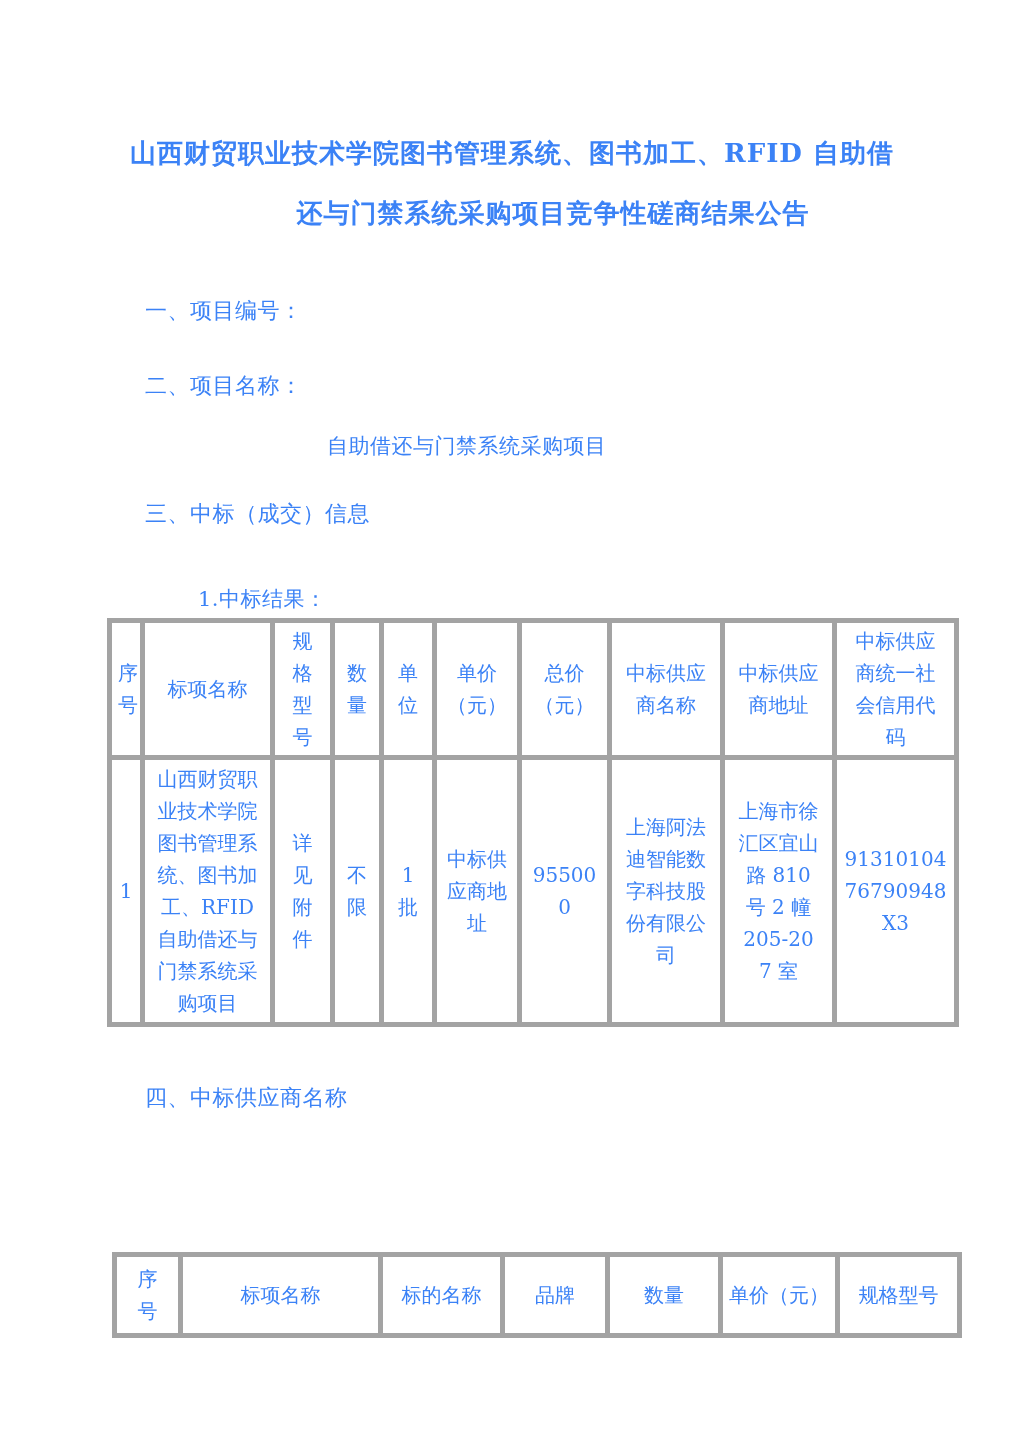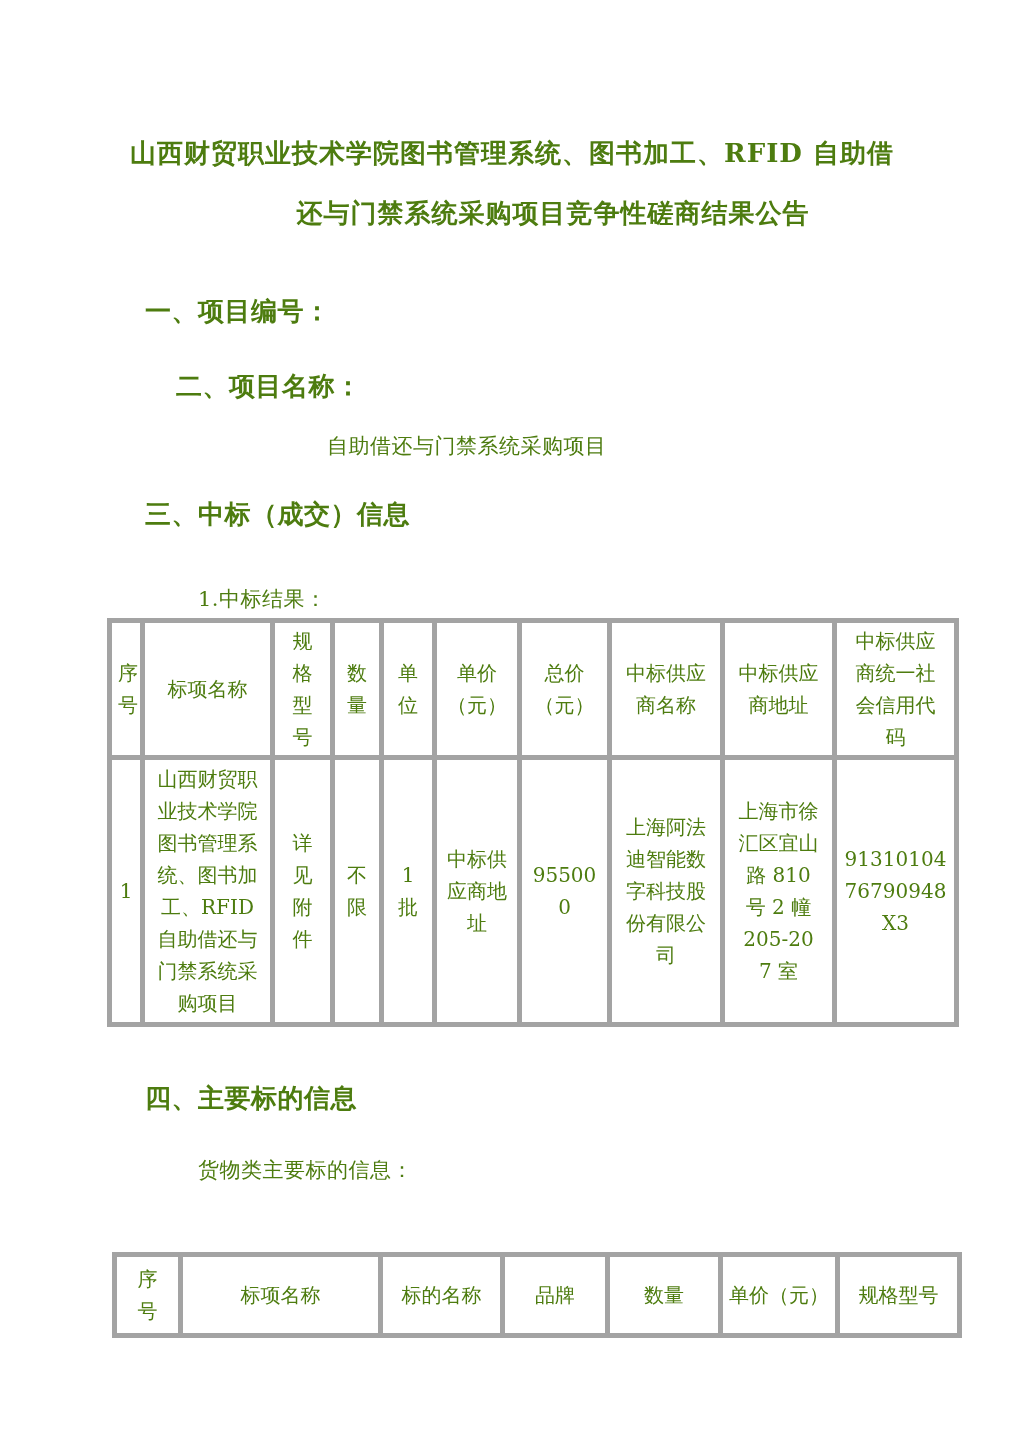--- a/index.html
+++ b/index.html
@@ -3,37 +3,37 @@
 <meta charset="utf-8">
 <style>
   * { margin: 0; padding: 0; box-sizing: border-box; }
   html, body { background: #e8e8e8; }
   .page {
     position: relative;
     width: 1024px;
     height: 1448px;
     margin: 0 auto;
     background: #ffffff;
-    color: #4d7c0f;
+    color: #3b82f6;
     font-family: "DejaVu Serif", "Liberation Serif", serif;
     overflow: hidden;
   }
   .abs { position: absolute; }
   .title-line {
     left: 0;
     width: 100%;
     text-align: center;
     font-size: 26px;
     font-weight: bold;
     letter-spacing: 1px;
     line-height: 40px;
   }
   .sec-label {
-    font-size: 26px;
-    font-weight: bold;
+    font-size: 22px;
+    font-weight: normal;
     line-height: 30px;
     letter-spacing: 0.5px;
   }
   .sec-value {
     font-size: 21px;
     font-weight: normal;
     line-height: 30px;
     letter-spacing: 0.5px;
   }
   .sub-label {
@@ -65,21 +65,21 @@
 </head>
 <body>
 
 <div class="page">
 
   <div class="abs title-line" style="top:133px;">山西财贸职业技术学院图书管理系统、图书加工、RFID 自助借</div>
   <div class="abs title-line" style="top:193px;margin-left:41px;">还与门禁系统采购项目竞争性磋商结果公告</div>
 
   <div class="abs sec-label" style="left:145px; top:296px;">一、项目编号：</div>
 
-  <div class="abs sec-label" style="left:145px; top:371px;margin-left:31px;">二、项目名称：</div>
+  <div class="abs sec-label" style="left:145px; top:371px;">二、项目名称：</div>
   <div class="abs sec-value" style="left:327px; top:431px;">自助借还与门禁系统采购项目</div>
 
   <div class="abs sec-label" style="left:145px; top:499px;">三、中标（成交）信息</div>
   <div class="abs sub-label" style="left:198px; top:584px;">1.中标结果：</div>
 
   <table class="t1 abs" style="left:107px; top:618px; width:847px;">
     <colgroup>
       <col style="width:33px">
         <col style="width:130px">
         <col style="width:60px">
@@ -114,22 +114,21 @@
         <td>1 批</td>
         <td class="pad-tight">中标供应商地址</td>
         <td>955000</td>
         <td class="pad-wide">上海阿法迪智能数字科技股份有限公司</td>
         <td class="pad-wide">上海市徐汇区宜山路 810 号 2 幢 205-207 室</td>
         <td>9131010476790948X3</td>
       </tr>
     </tbody>
   </table>
 
-  <div class="abs sec-label" style="left:145px; top:1083px;">四、主要标的信息</div>
-  <div class="abs sub-label" style="left:198px; top:1155px;">货物类主要标的信息：</div>
+  <div class="abs sec-label" style="left:145px; top:1083px;">四、中标供应商名称</div>
 
   <table class="t2 abs" style="left:112px; top:1252px; width:845px;">
     <colgroup>
       <col style="width:66px">
         <col style="width:200px">
         <col style="width:122px">
       <col style="width:105px">
         <col style="width:113px">
         <col style="width:117px">
       <col style="width:122px">

